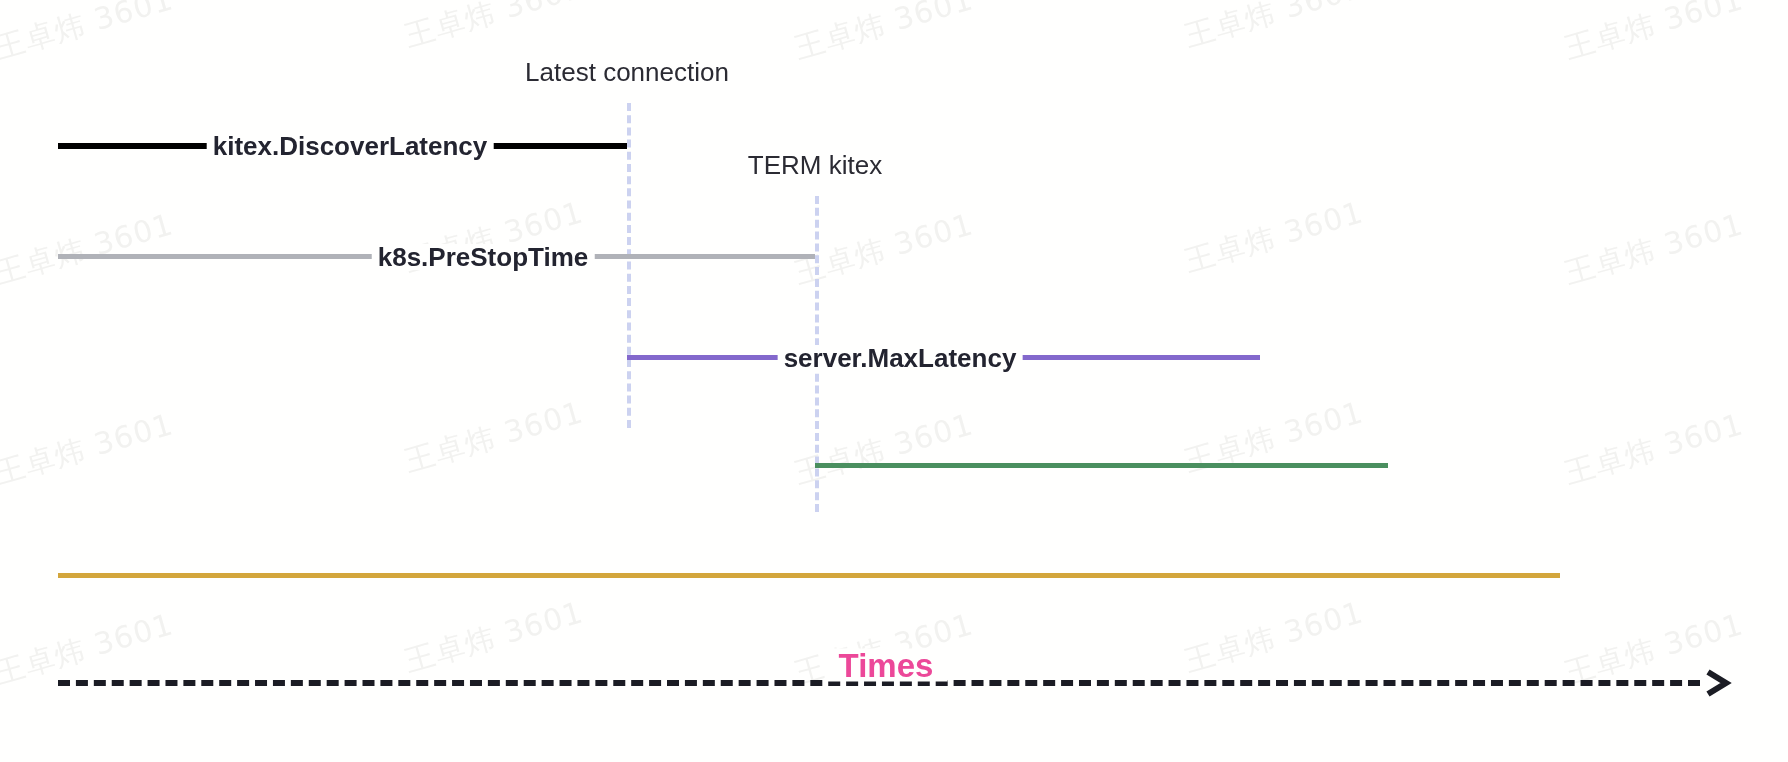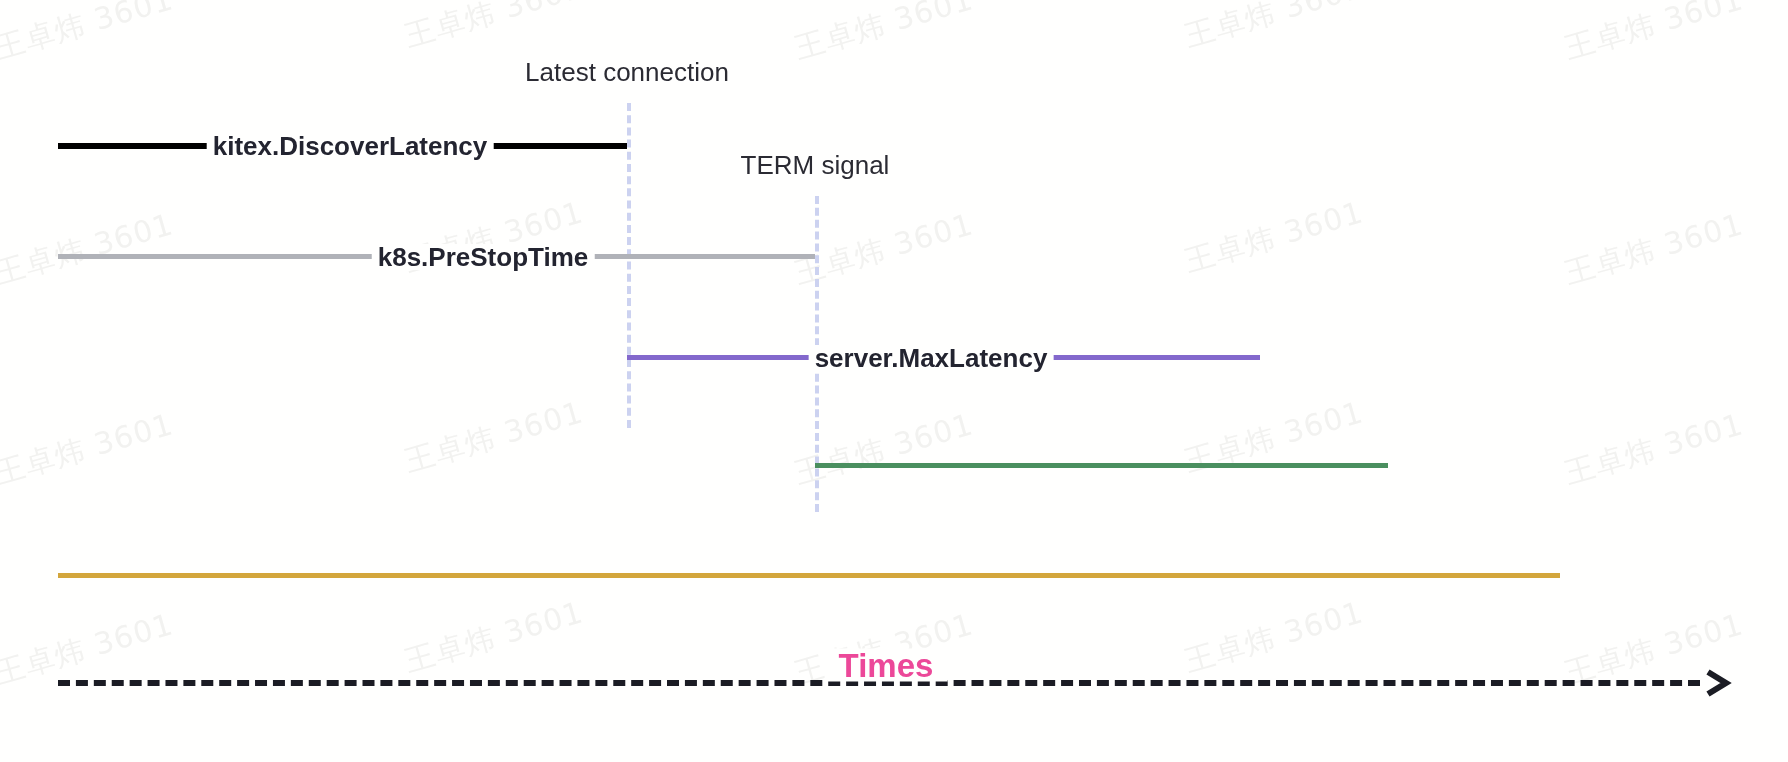--- a/index.html
+++ b/index.html
@@ -132,30 +132,30 @@
       <div class="wm" style="left: 1180px; top: 643px; color: rgb(242, 242, 240); transform: rotate(-16deg);">王卓炜 3601</div>
       <div class="wm" style="left: 1560px; top: 655px; color: rgb(242, 242, 240); transform: rotate(-16deg);">王卓炜 3601</div>
     </div>
 
   <div id="content">
 
     <div class="vline" id="vline-latest-connection" style="left: 627px; top: 103px; height: 325px; border-left-color: rgb(204, 210, 240);"></div>
     <div class="marker-label" id="mlabel-latest-connection" style="left: 627px; top: 57px;">Latest connection</div>
 
     <div class="vline" id="vline-term-signal" style="left: 815px; top: 196px; height: 316px; border-left-color: rgb(204, 210, 240);"></div>
-    <div class="marker-label" id="mlabel-term-signal" style="left: 815px; top: 150px;">TERM signal</div>
+    <div class="marker-label" id="mlabel-term-signal" style="left: 815px; top: 150px;">TERM kitex</div>
 
     <div class="bar" id="bar-0" style="left: 58px; width: 569px; top: 143px; border-top: 6px solid rgb(0, 0, 0);"></div>
     <div class="bar-label" id="bar-label-0" style="left: 350px; top: 146px;">kitex.DiscoverLatency</div>
 
     <div class="bar" id="bar-1" style="left: 58px; width: 757px; top: 254px; border-top: 5px solid rgb(176, 178, 184);"></div>
     <div class="bar-label" id="bar-label-1" style="left: 442px; top: 256.5px; margin-left: 41px;">k8s.PreStopTime</div>
 
     <div class="bar" id="bar-2" style="left: 627px; width: 633px; top: 355px; border-top: 5px solid rgb(131, 104, 204);"></div>
-    <div class="bar-label" id="bar-label-2" style="left: 931px; top: 357.5px;">server.MaxLatency</div>
+    <div class="bar-label" id="bar-label-2" style="left: 900px; top: 357.5px;">server.MaxLatency</div>
 
     <div class="bar" id="bar-3" style="left: 815px; width: 573px; top: 463px; border-top: 5px solid rgb(74, 143, 95);"></div>
 
     <div class="bar" id="bar-4" style="left: 58px; width: 1502px; top: 573px; border-top: 5px solid rgb(211, 166, 60);"></div>
 
     <div class="axis-line" id="axis-line" style="left: 58px; width: 1642px; top: 680px; border-top-color: rgb(27, 28, 36);"></div>
     <div class="axis-arrow" id="axis-arrow" style="left: 1700px; top: 683px;">
       <svg viewBox="0 0 34 34" width="34" height="34" aria-hidden="true">
         <polyline points="8,6 26,17 8,28" fill="none" stroke="#1b1c24" stroke-width="6" stroke-linecap="butt" stroke-linejoin="miter"></polyline>
       </svg>

